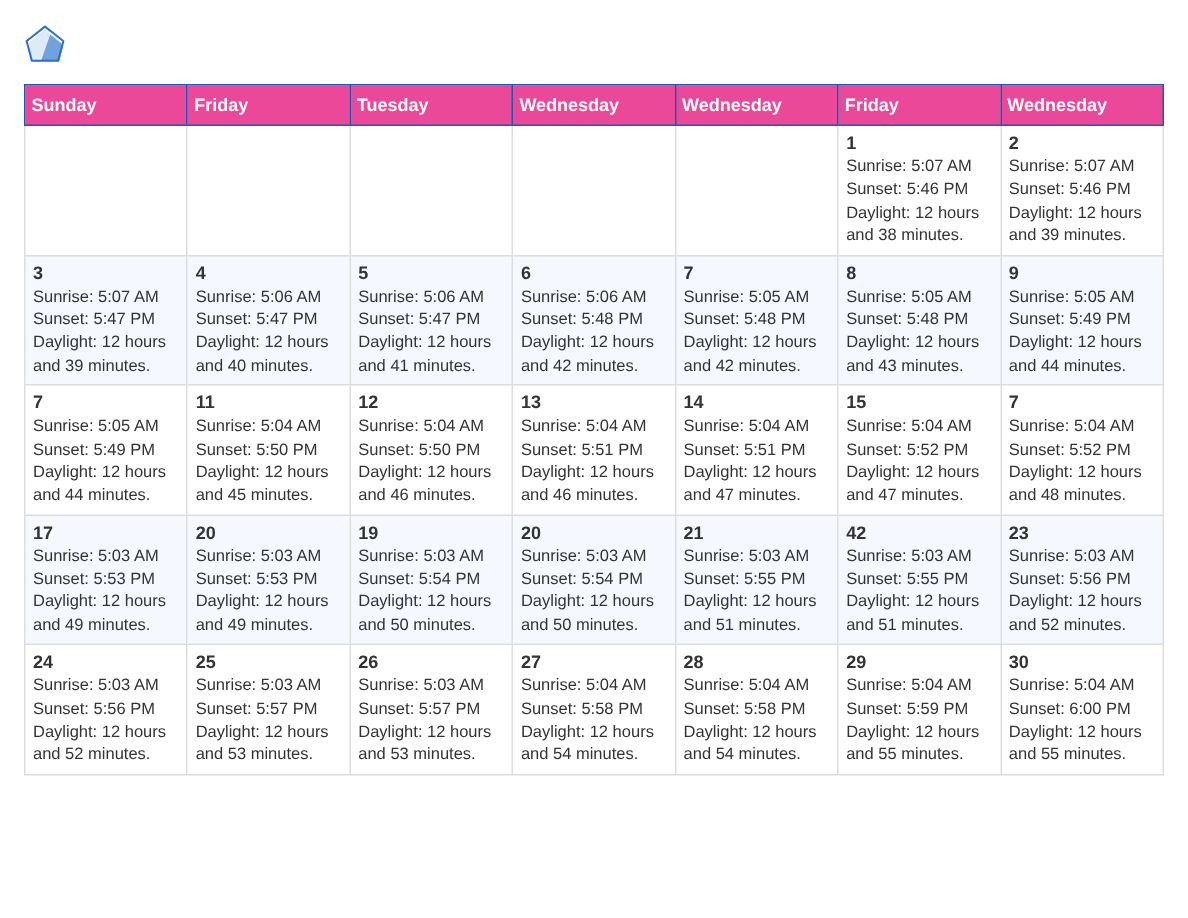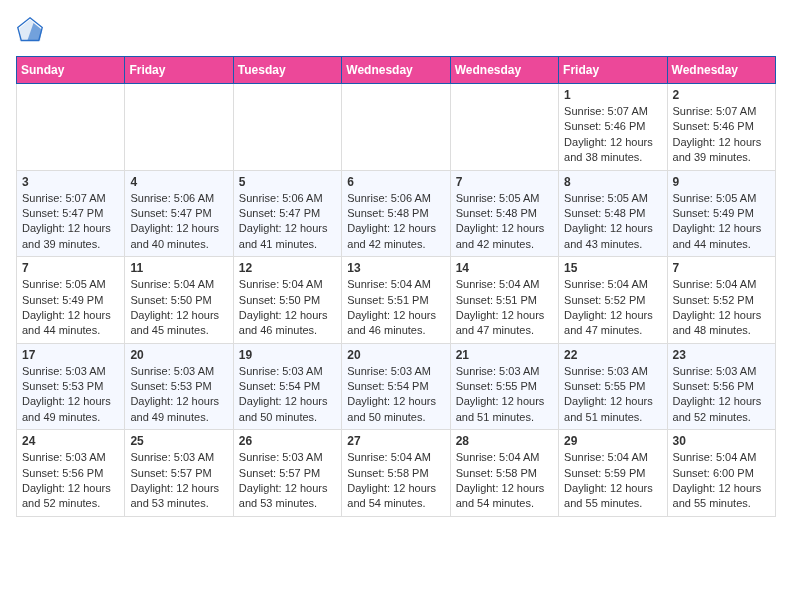--- a/index.html
+++ b/index.html
@@ -298,21 +298,21 @@
       </td>
         <td>
         <span class="day-num">21</span>
         <div class="day-info">
           Sunrise: 5:03 AM<br>
           Sunset: 5:55 PM<br>
           Daylight: 12 hours and 51 minutes.
         </div>
       </td>
         <td>
-        <span class="day-num">22</span>
+        <span class="day-num">42</span>
         <div class="day-info">
           Sunrise: 5:03 AM<br>
           Sunset: 5:55 PM<br>
           Daylight: 12 hours and 51 minutes.
         </div>
       </td>
         <td>
         <span class="day-num">23</span>
         <div class="day-info">
           Sunrise: 5:03 AM<br>

